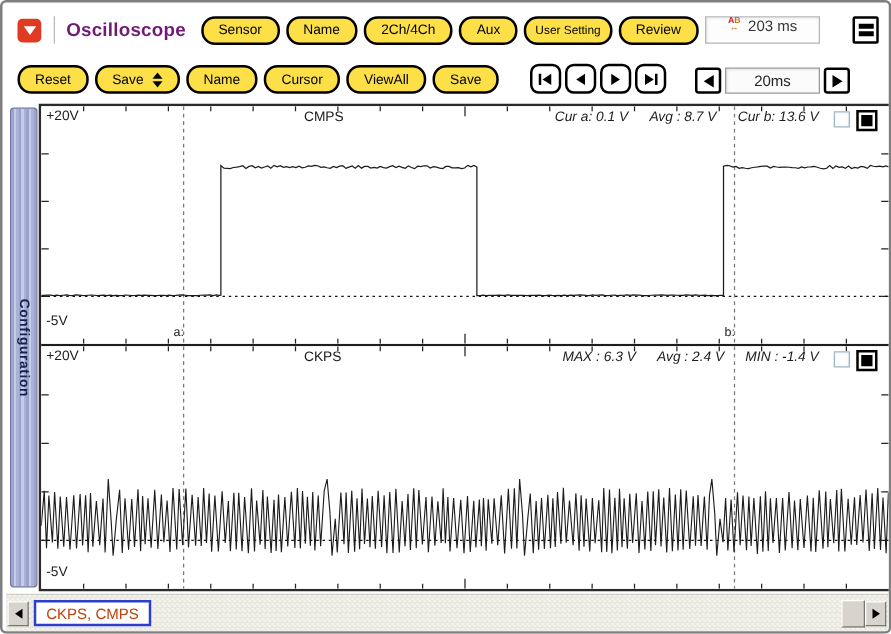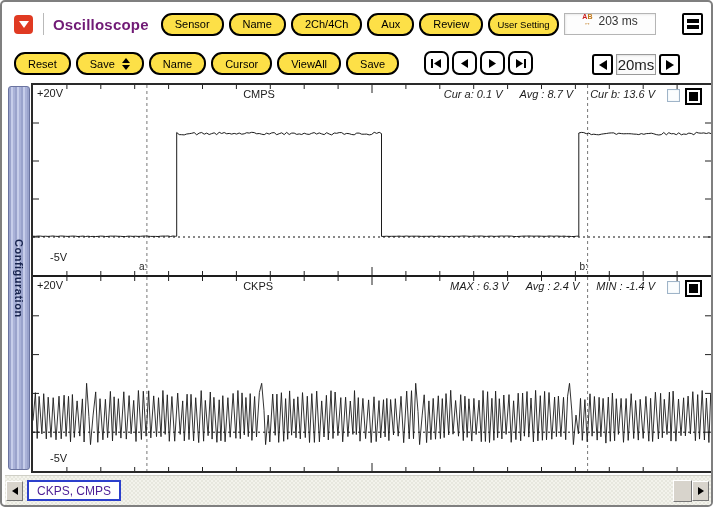--- a/index.html
+++ b/index.html
@@ -26,56 +26,56 @@
 
   .spin { display:inline-flex; flex-direction:column; gap:2px; margin-left:7px; vertical-align:middle; }
   .spin .tup { width:0; height:0; border-left:4px solid transparent; border-right:4px solid transparent; border-bottom:5px solid #000; }
   .spin .tdn { width:0; height:0; border-left:4px solid transparent; border-right:4px solid transparent; border-top:5px solid #000; }
   .startbtn { display:inline-flex; align-items:center; }
 
   .pb-group { display:flex; gap:3px; margin-left:20px; }
   .pb-btn { width:25px; height:24px; border:2px solid #000; border-radius:7px; background:#fff; display:flex; align-items:center; justify-content:center; cursor:pointer; }
   .tb-group { margin-left:auto; margin-right:25px; display:flex; align-items:center; gap:3px; }
   .tb-arrow { width:21px; height:21px; border:2px solid #000; border-radius:3px; background:#fff; display:flex; align-items:center; justify-content:center; cursor:pointer; }
-  .timebase-field { width:40px; height:21px; border:1px solid #9a9a9a; background:#fbfbfb; box-shadow:inset 1px 1px 2px rgba(0,0,0,0.1); display:flex; align-items:center; justify-content:center; font-size:15px; color:#222; }
+  .timebase-field { width:76px; height:21px; border:1px solid #9a9a9a; background:#fbfbfb; box-shadow:inset 1px 1px 2px rgba(0,0,0,0.1); display:flex; align-items:center; justify-content:center; font-size:12px; color:#222; }
 
   
   .sidebar { position:absolute; left:6px; top:84px; width:22px; height:384px; border:1px solid #6a73a0; border-radius:3px;
     background:repeating-linear-gradient(90deg,#9aa3cc 0 2px,#c6cdea 2px 4px,#aab2d8 4px 6px);
     display:flex; align-items:center; justify-content:center; cursor:pointer; }
   .sidebar-label { writing-mode:vertical-rl; font-size:11px; font-weight:bold; color:#17234d; letter-spacing:0.5px; }
 
   
   .wave-region { position:absolute; left:29px; top:81px; width:682px; height:390px; border:2px solid #2a2a2a; display:flex; flex-direction:column; background:#fff; }
   .channel { position:relative; width:100%; background:#fff; }
   .ch1 { flex:0 0 190px; }
   .ch2 { flex:1 1 auto; }
   .ch-divider { flex:0 0 2px; background:#1d1d1d; }
   .wave-svg { position:absolute; inset:0; width:100%; height:100%; }
   .vlabel { position:absolute; font-size:11px; color:#1c1c1c; }
   .vlabel.top { left:4px; top:2px; }
-  .vlabel.bottom { left:17px; bottom:12px;margin-top:24px; }
+  .vlabel.bottom { left:4px; bottom:12px;margin-top:24px; }
   .ch2 .vlabel.bottom { bottom:7px; }
   .ch-name { position:absolute; left:31%; top:3px; font-size:11px; color:#1c1c1c; }
   .stats { position:absolute; right:56px; top:3px; display:flex; gap:17px; font-size:11px; color:#1c1c1c; white-space:nowrap;font-style:italic; }
   .checkbox { position:absolute; right:31px; top:4px; width:13px; height:13px; border:1px solid #9fb4c8; background:#fbfdfe; box-shadow:inset 0 0 1px rgba(120,160,190,.4); cursor:pointer; }
   .color-btn { position:absolute; right:9px; top:3px; width:17px; height:17px; border:2px solid #000; background:#fff; padding:2px; cursor:pointer; }
   .color-btn .color-fill { display:block; width:100%; height:100%; background:#000; }
   .cursor-label { position:absolute; bottom:3px; font-size:10px; color:#222; }
   .cursor-label.a { left:calc(16.8% - 8px); }
   .cursor-label.b { left:calc(81.8% - 8px); }
 
   
   .bottom-bar { position:absolute; left:3px; top:473px; width:706px; height:30px; display:flex; align-items:center;
     background:repeating-conic-gradient(#f3f3ec 0% 25%, #e7e7de 0% 50%) 0 0/4px 4px; border-top:1px solid #cfcfc6; }
   .sb-btn { width:17px; height:20px; background:#d8d4cc; border:1px solid; border-color:#ffffff #777 #777 #ffffff; display:flex; align-items:center; justify-content:center; flex:0 0 auto; cursor:pointer; }
   .sb-left { margin-left:1px; }
   .sb-tri-l { width:0; height:0; border-top:4px solid transparent; border-bottom:4px solid transparent; border-right:6px solid #000; }
   .sb-tri-r { width:0; height:0; border-top:4px solid transparent; border-bottom:4px solid transparent; border-left:6px solid #000; }
-  .status-box { margin-left:4px; height:21px; border:2px solid #2b3fcc; background:#fff; display:flex; align-items:center; padding:0 8px; font-size:12px; color:#4c1d95; white-space:nowrap; }
+  .status-box { margin-left:4px; height:21px; border:2px solid #2b3fcc; background:#fff; display:flex; align-items:center; padding:0 8px; font-size:12px; color:#c2410c; white-space:nowrap; }
   .sb-track { flex:1 1 auto; height:100%; cursor:pointer; }
   .sb-thumb { width:19px; height:22px; background:#d8d4cc; border:1px solid; border-color:#ffffff #777 #777 #ffffff; flex:0 0 auto; cursor:grab; }
   .sb-right { margin-right:2px; }
 
   svg .icon-shape { fill:#000; stroke:none; }
 </style>
 </head>
 <body>
 
 <div class="window">
@@ -83,22 +83,22 @@
   <div class="tb1">
     <div class="app-icon">
         <div class="tri-down-white"></div>
       </div>
     <div class="vdiv"></div>
     <div class="title">Oscilloscope</div>
     <button class="pill">Sensor</button>
     <button class="pill">Name</button>
     <button class="pill">2Ch/4Ch</button>
     <button class="pill">Aux</button>
+    <button class="pill small-font">User Setting</button>
     <button class="pill">Review</button>
-    <button class="pill small-font">User Setting</button>
     <div class="time-display">
       <span class="ab-icon">
         <span class="ab-row"><span class="a">A</span><span class="b">B</span></span>
         <span class="ab-arr">↔</span>
       </span>
       <span>203 ms</span>
     </div>
     <button class="menu-btn">
       <div class="bar"></div>
       <div class="bar"></div>

